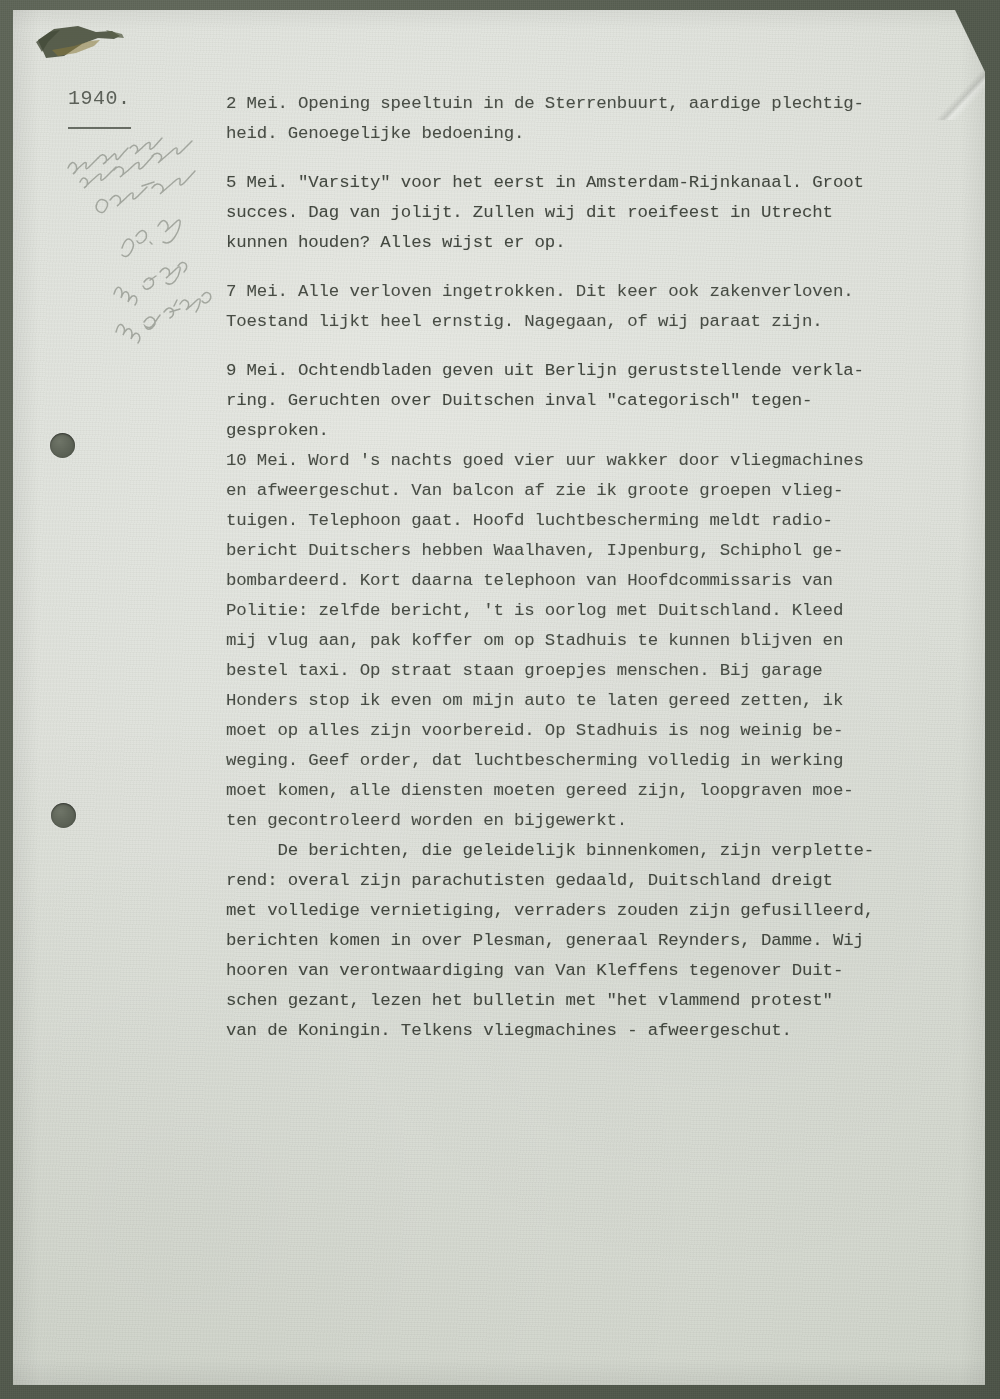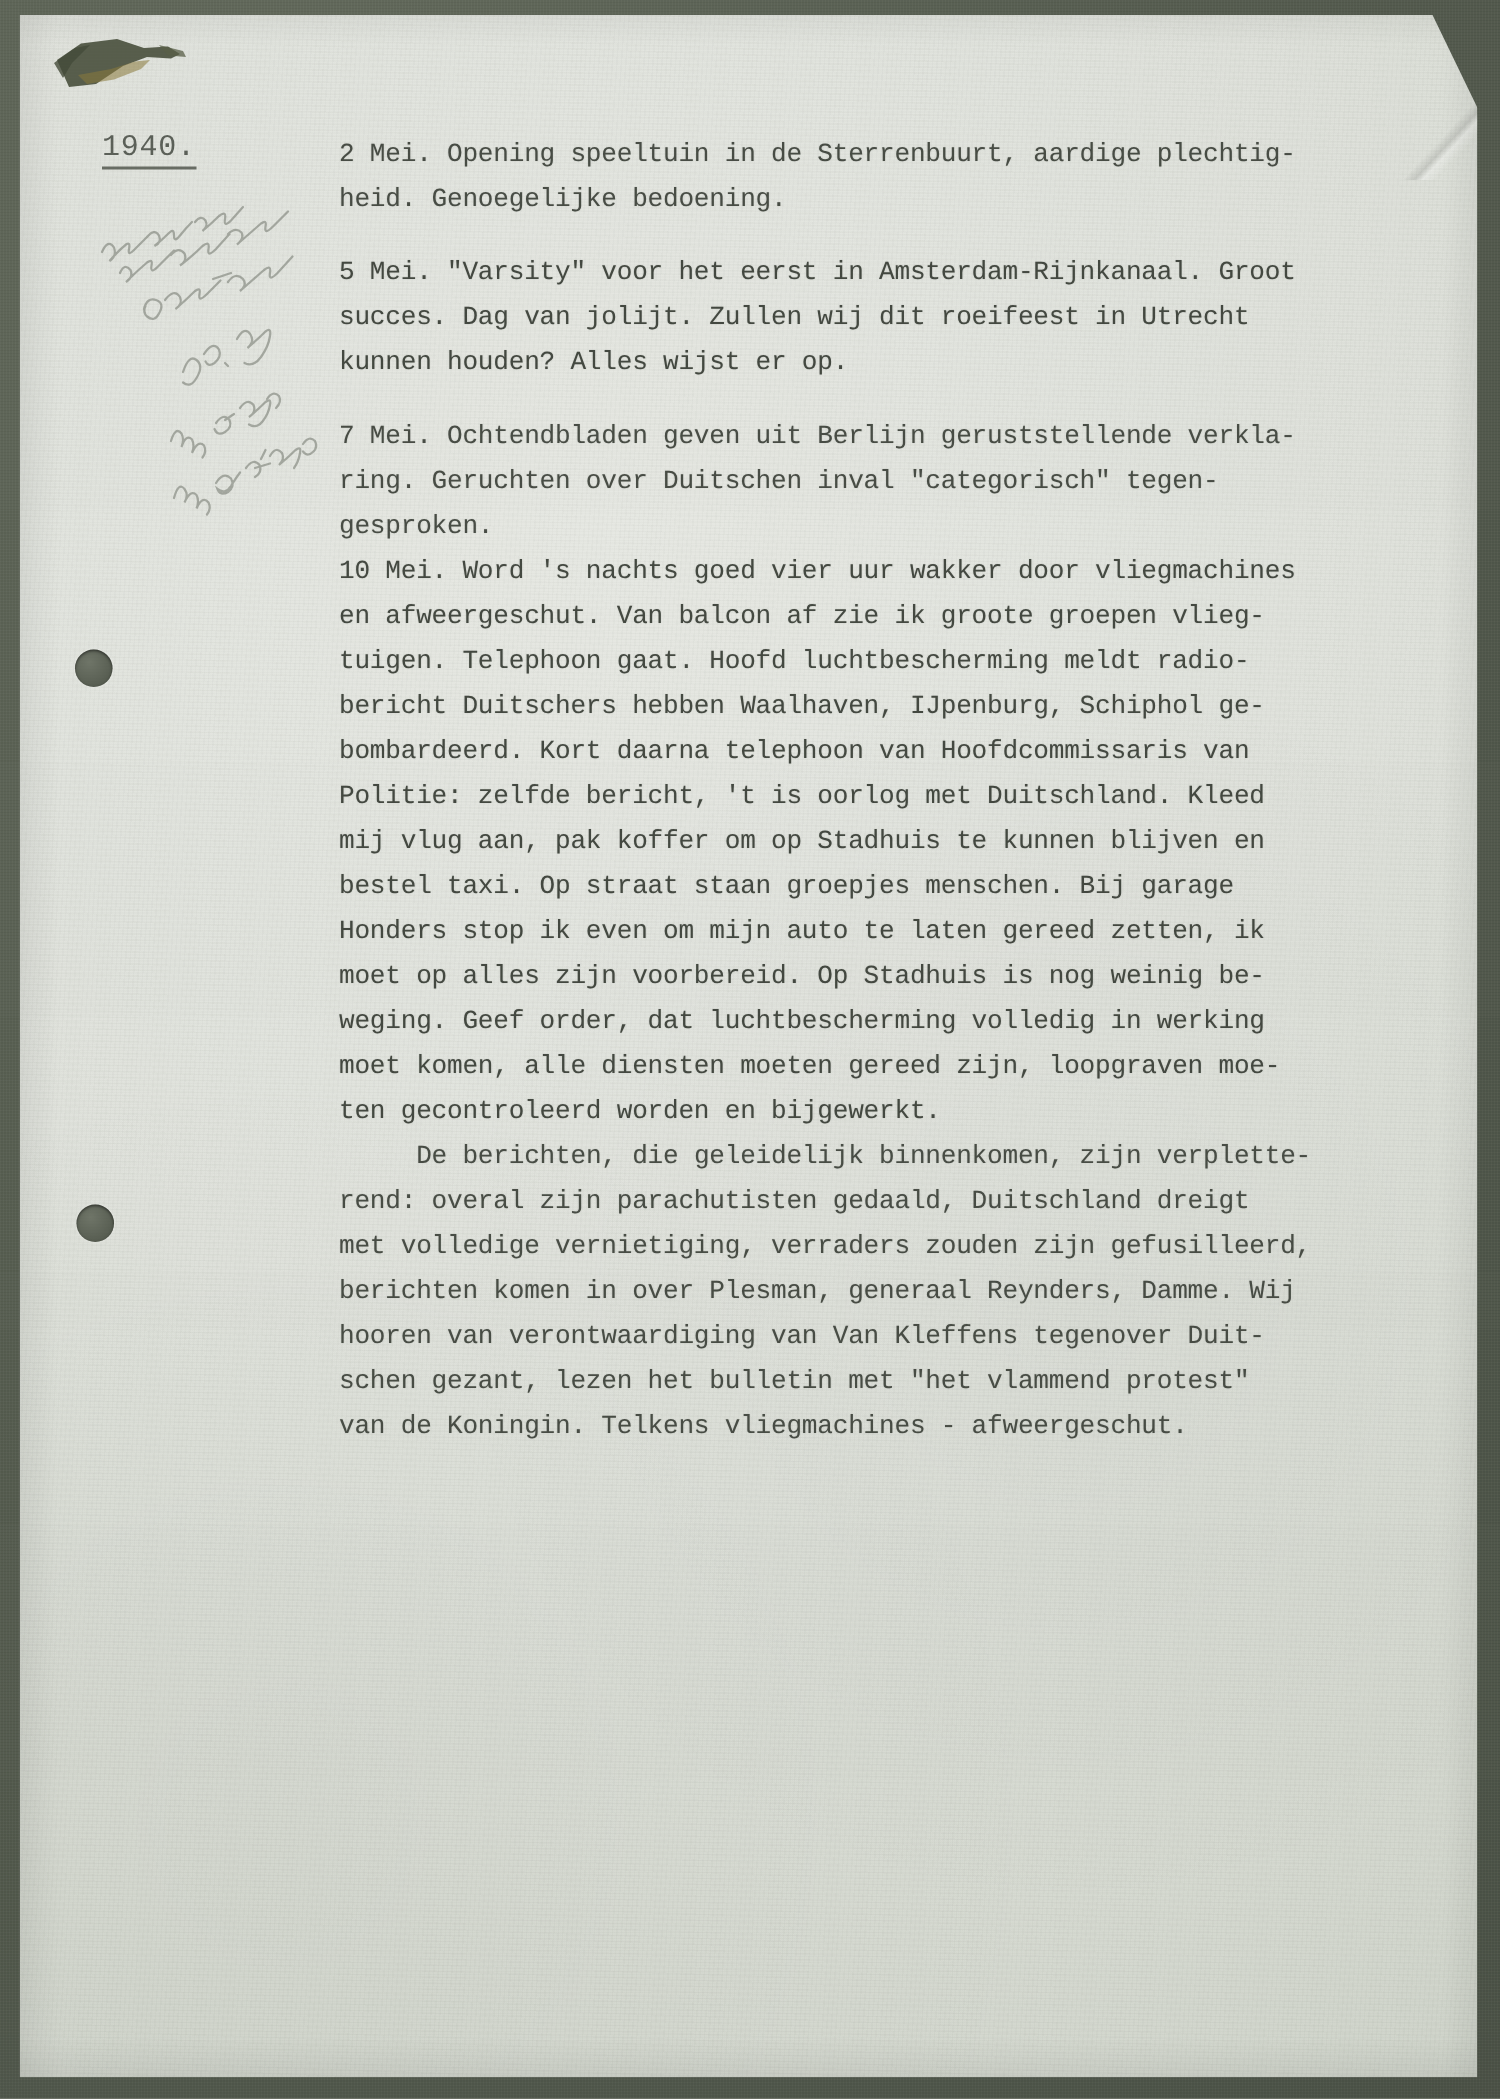--- a/index.html
+++ b/index.html
@@ -105,21 +105,21 @@
 
   
   .year {
     position: absolute;
     left: 68px;
     top: 88px;
     font-size: 20px;
     letter-spacing: .5px;
     color: #4a4f47;
     border-bottom: 2px solid #585d54;
-    padding-bottom: 2px;
+    padding-bottom: 18px;
     line-height: 1.05;
     opacity: .88;
   }
 
   
   .marginalia {
     position: absolute;
     left: 58px;
     top: 126px;
     width: 160px;
@@ -224,21 +224,23 @@
       </g>
     </svg>
   </div>
 
   <div class="body-col">
     <p class="para">2 Mei. Opening speeltuin in de Sterrenbuurt, aardige plechtig-
 heid. Genoegelijke bedoening.</p>
     <p class="para">5 Mei. "Varsity" voor het eerst in Amsterdam-Rijnkanaal. Groot
 succes. Dag van jolijt. Zullen wij dit roeifeest in Utrecht
 kunnen houden? Alles wijst er op.</p>
-    <p class="para tight">7 Mei. Ochtendbladen geven uit Berlijn geruststellende verkla-
+    <p class="para">7 Mei. Alle verloven ingetrokken. Dit keer ook zakenverloven.
+Toestand lijkt heel ernstig. Nagegaan, of wij paraat zijn.</p>
+    <p class="para tight">9 Mei. Ochtendbladen geven uit Berlijn geruststellende verkla-
 ring. Geruchten over Duitschen inval "categorisch" tegen-
 gesproken.</p>
     <p class="para tight">10 Mei. Word 's nachts goed vier uur wakker door vliegmachines
 en afweergeschut. Van balcon af zie ik groote groepen vlieg-
 tuigen. Telephoon gaat. Hoofd luchtbescherming meldt radio-
 bericht Duitschers hebben Waalhaven, IJpenburg, Schiphol ge-
 bombardeerd. Kort daarna telephoon van Hoofdcommissaris van
 Politie: zelfde bericht, 't is oorlog met Duitschland. Kleed
 mij vlug aan, pak koffer om op Stadhuis te kunnen blijven en
 bestel taxi. Op straat staan groepjes menschen. Bij garage

